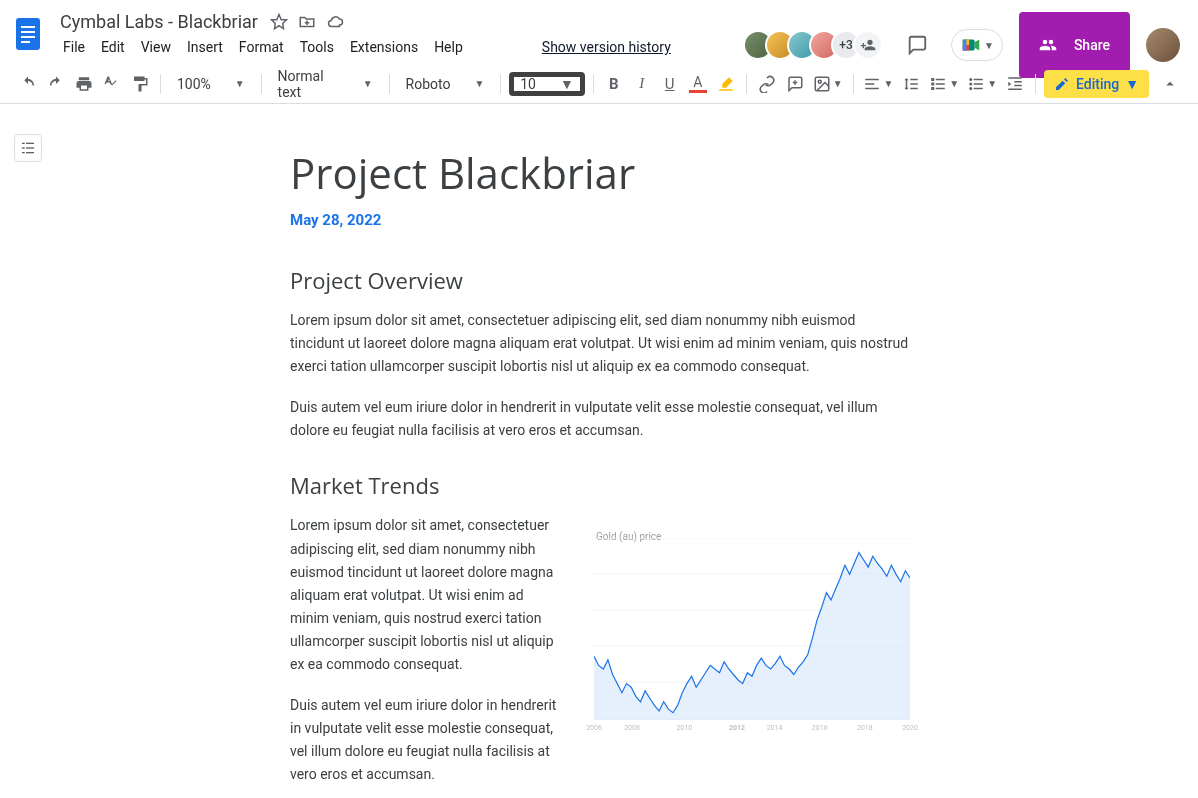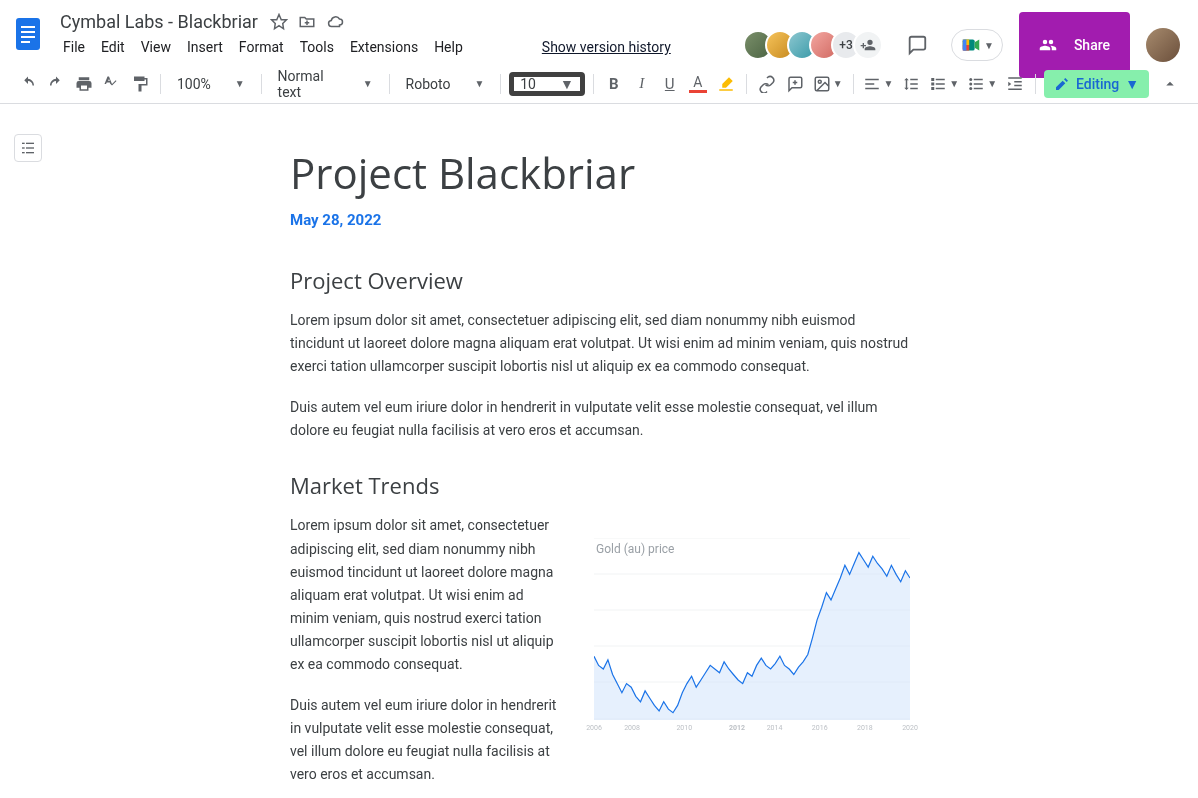--- a/index.html
+++ b/index.html
@@ -85,21 +85,21 @@
   .tool-sep { width: 1px; height: 20px; background: #dadce0; margin: 0 4px; }
   .tool-dd {
     display: flex; align-items: center; gap: 24px;
     padding: 0 8px; height: 28px; color: #3c4043;
     cursor: pointer; border-radius: 4px;
   }
   .tool-dd .chev { color: #5f6368; font-size: 10px; }
   .font-size-box { display: flex; align-items: center; gap: 24px; padding: 0 6px; border: 5px solid #404040; border-radius: 4px; height: 24px; }
   .pill {
     display: flex; align-items: flex-start; gap: 6px;
-    background: #86efac; color: #1967d2;
+    background: #fde047; color: #1967d2;
     padding: 6px 10px; border-radius: 4px;
     font-size: 14px; font-weight: 500;
   }
   .text-color-btn { position: relative; display:flex;flex-direction:column;align-items:center;}
   .text-color-btn .bar { width: 18px; height: 3px; background: #ea4335; }
   .spacer { flex: 1; }
   .collapse-btn { width: 28px; height: 28px; display:flex;align-items:center;justify-content:center;color:#5f6368;}
 
   .canvas {
     position: relative;
@@ -141,21 +141,21 @@
   .logo-mark .c1 { left: 14px; top: 0; }
   .logo-mark .c2 { left: 0; top: 22px; }
   .logo-mark .c3 { left: 22px; top: 22px; }
   .logo-text { font-family: Arial,sans-serif; font-weight: 700; font-size: 18px; line-height: 1.1; color: #202124; }
   .two-col { display: flex; gap: 20px; }
   .two-col .lcol { flex: 1; }
   .chart-box {
     width: 330px; height: 210px; margin-top: 10px;
     position: relative;
   }
-  .chart-title { font-size: 12px; color: #9aa0a6; position:absolute; left:16px; top:18px;}
+  .chart-title { font-size: 10px; color: #9aa0a6; position:absolute; left:16px; top:7px;}
   .chart-svg { position:absolute; left:14px; top:14px; right:0; bottom:14px; }
   .chart-grid line { stroke:#f1f3f4; stroke-width:1;}
   .chart-area { fill:#d2e3fc; stroke:none; opacity:0.55;}
   .chart-line { fill:none; stroke:#1a73e8; stroke-width:1.2;}
   .xtick { position:absolute; bottom:2px; font-size:7px; color:#bdc1c6; transform:translateX(-50%);}
 </style>
 </head>
 <body>
 
 <div class="titlebar">

